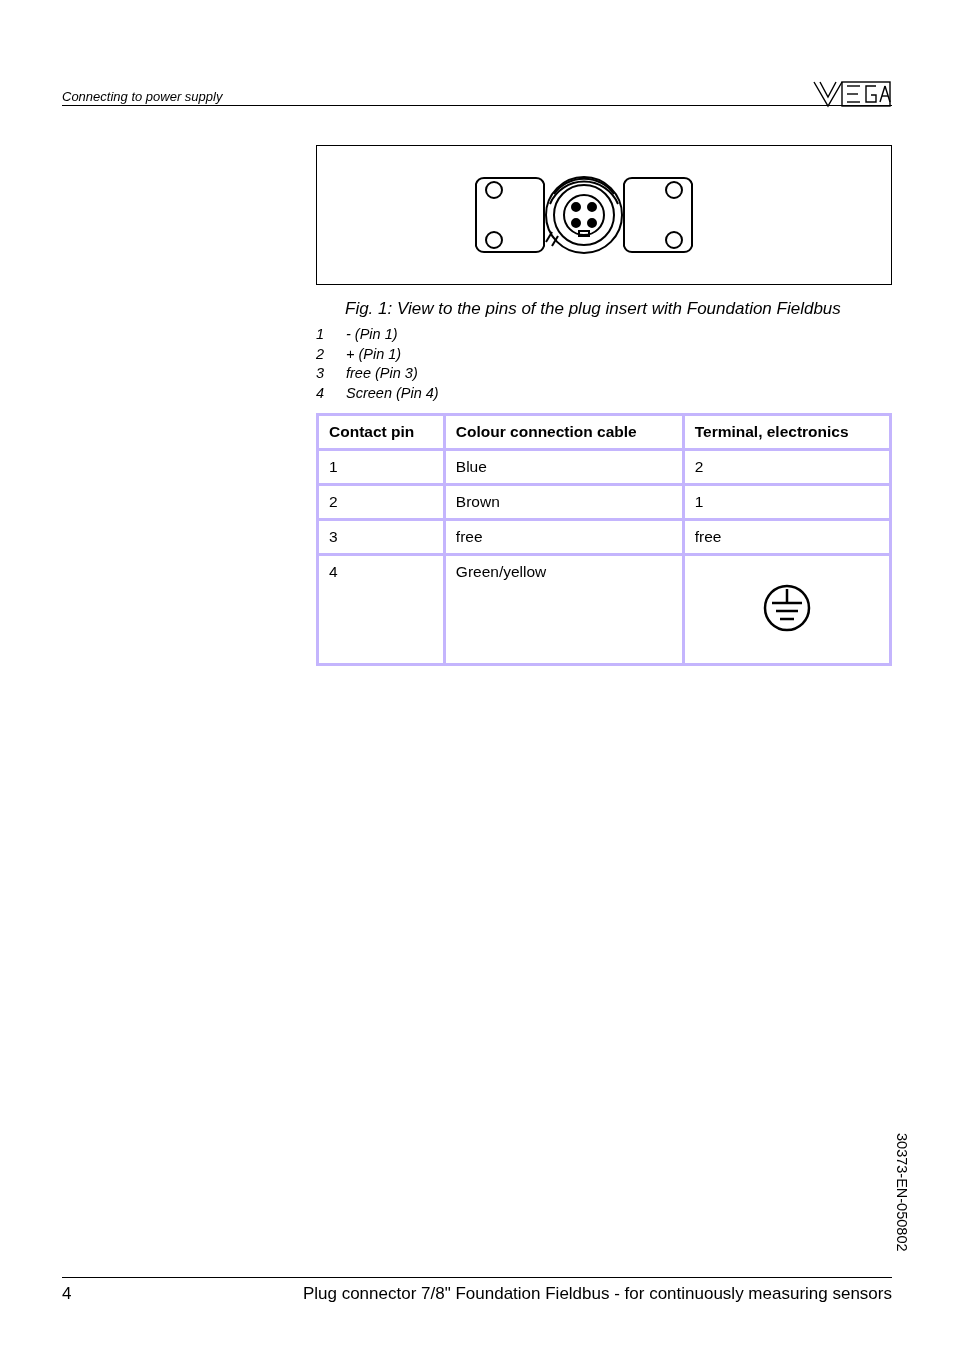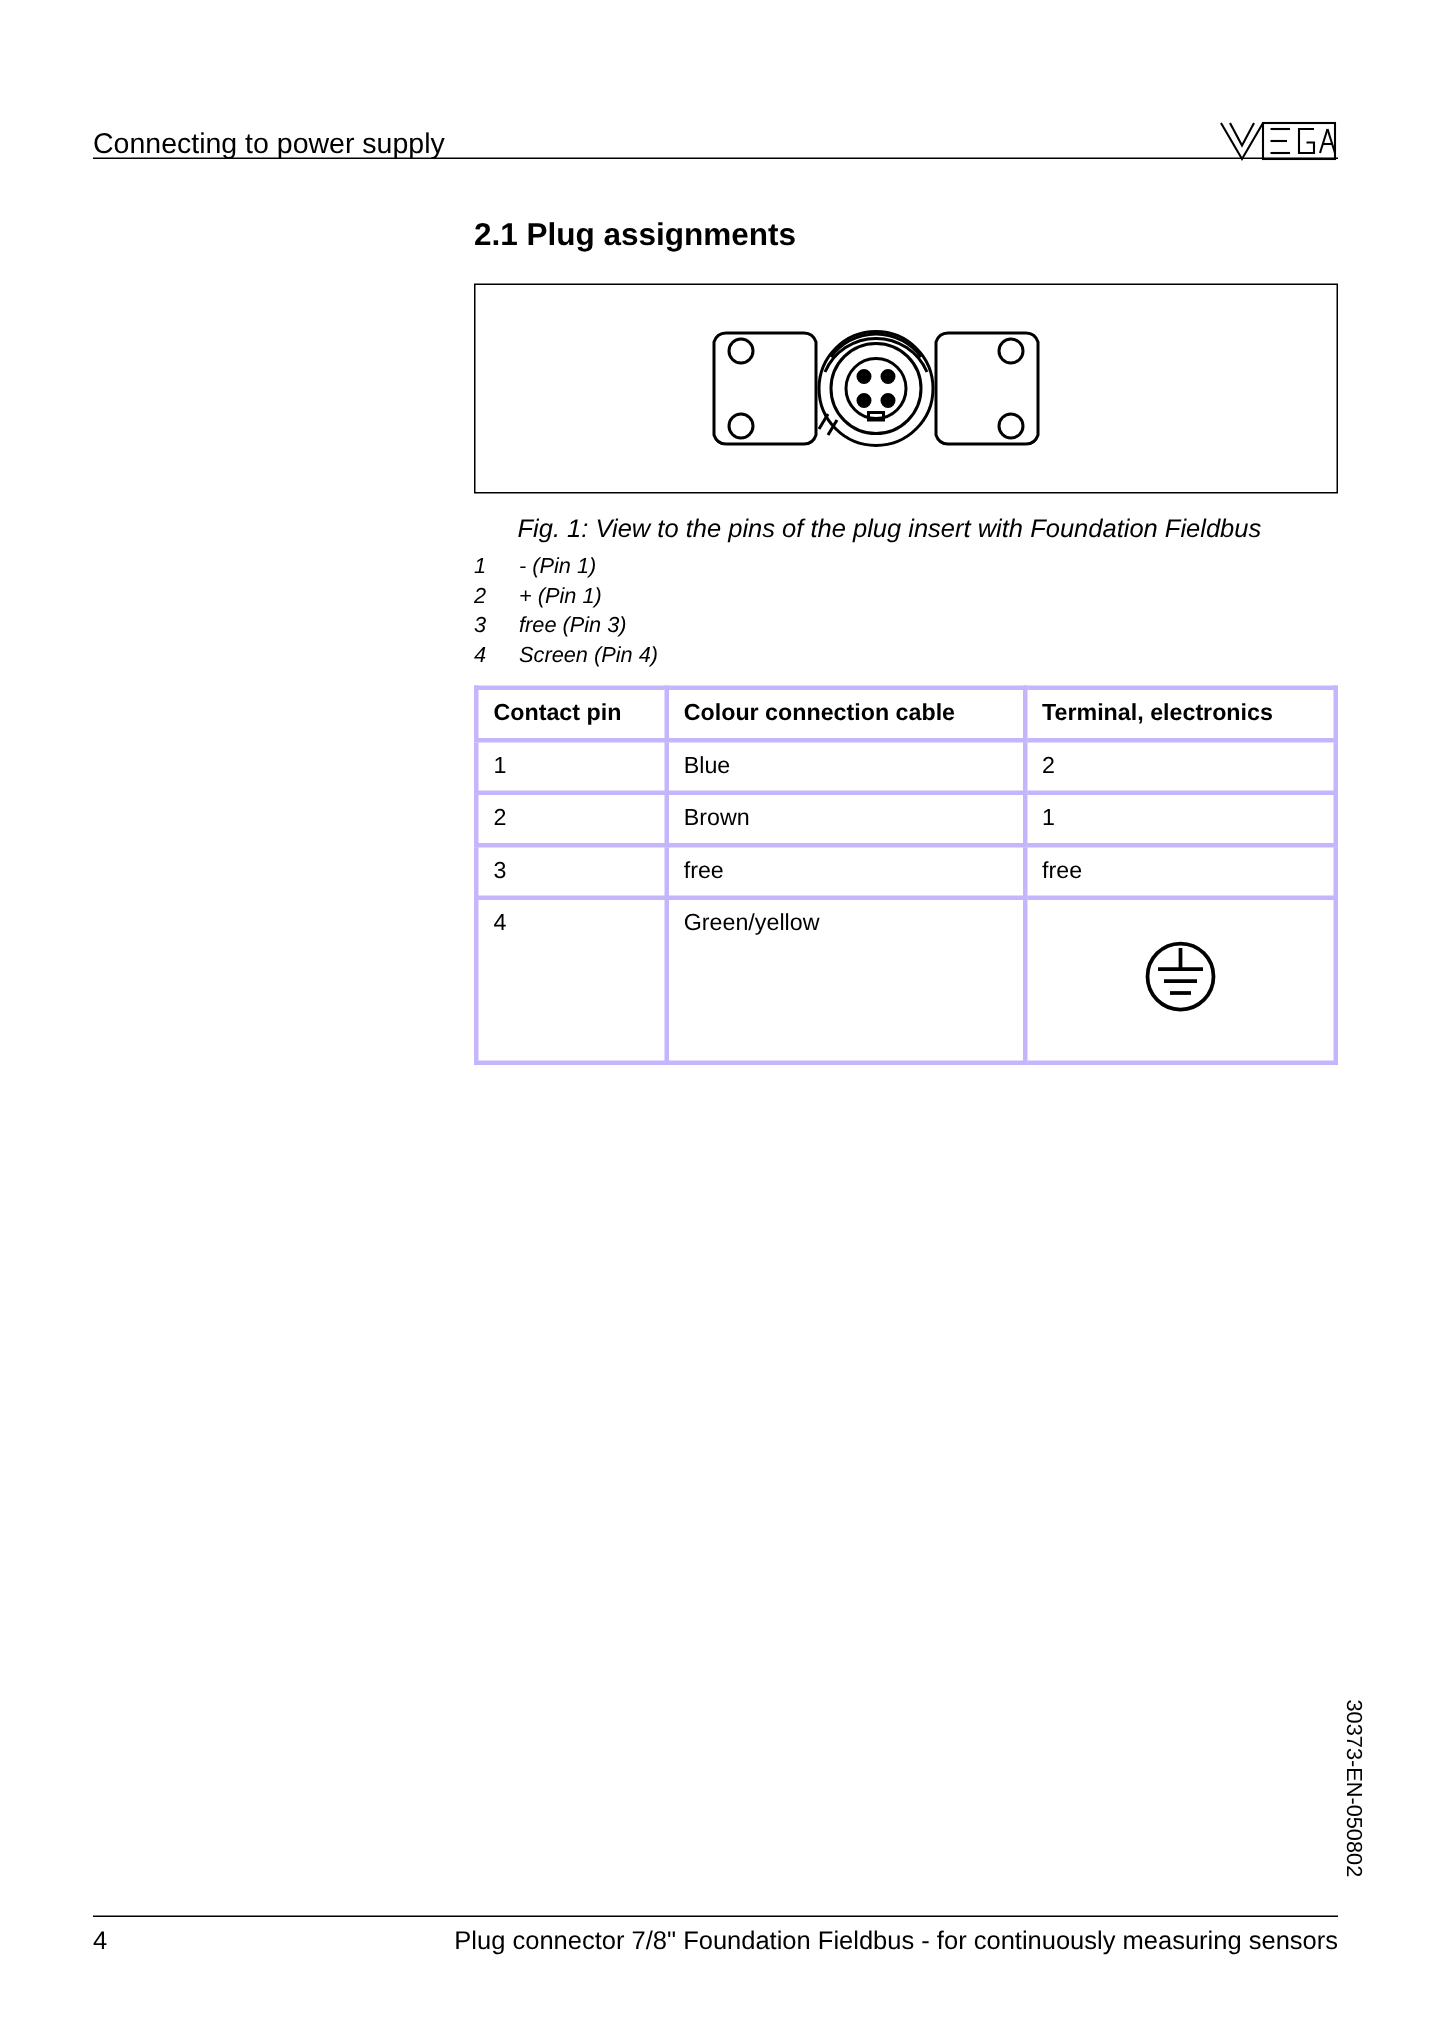--- a/index.html
+++ b/index.html
@@ -25,21 +25,22 @@
     .header-section {
       position: absolute;
       top: 78px;
       left: 62px;
       right: 62px;
       display: flex;
       justify-content: space-between;
       align-items: center;
     }
     .header-left {
-      font-size: 19px;
+      font-size: 13px;
+      font-style: italic;
     }
     .logo {
       width: 80px;
       height: 32px;
     }
     .content {
       position: absolute;
       top: 145px;
       left: 316px;
       right: 62px;
@@ -144,21 +145,20 @@
 
         <polyline points="4,6 32,54 60,6"></polyline>
         <polyline points="16,6 32,36 48,6"></polyline>
       </g>
     </svg>
   </div>
 </div>
 <div class="header-line"></div>
 
 <div class="content">
-  <h2 class="section-title">2.1  Plug assignments</h2>
 
   <div class="figure-box">
     <svg width="360" height="110" viewBox="0 0 360 110">
       <g fill="none" stroke="#000" stroke-width="2">
 
         <path d="M60 18 L112 18 Q118 18 120 24 L120 86 Q118 92 112 92 L60 92 Q54 92 52 86 L52 24 Q54 18 60 18 Z"></path>
         <circle cx="70" cy="30" r="8"></circle>
         <circle cx="70" cy="80" r="8"></circle>
 
         <circle cx="160" cy="55" r="38"></circle>

